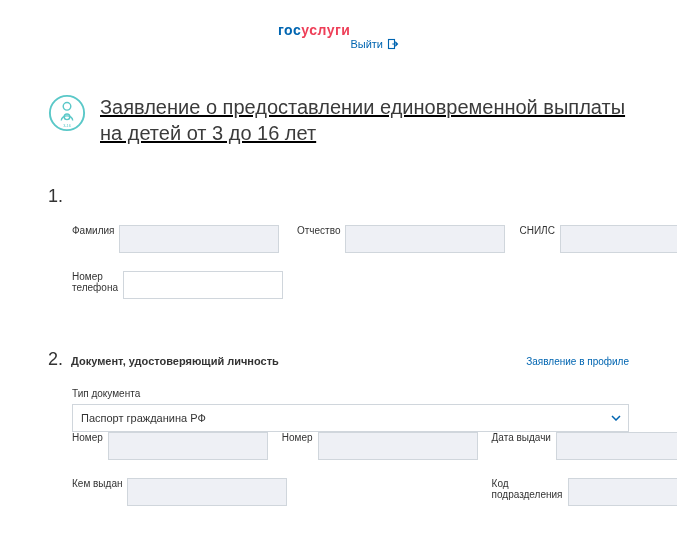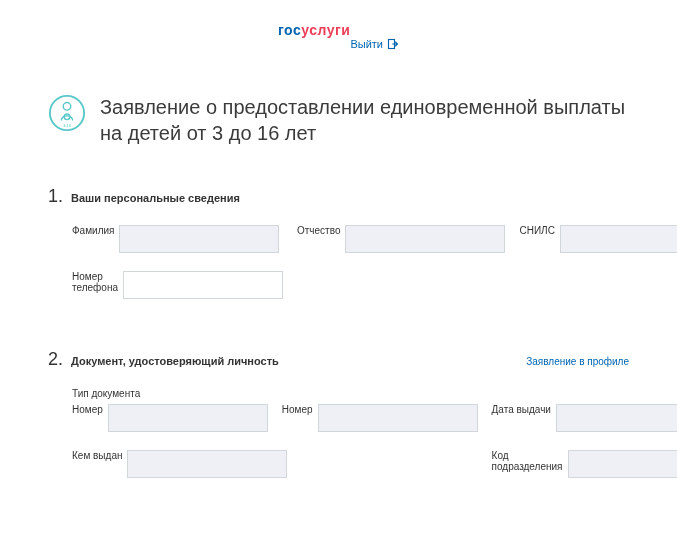--- a/index.html
+++ b/index.html
@@ -3,21 +3,21 @@
 <meta charset="utf-8">
 <style>
 * { box-sizing: border-box; margin: 0; padding: 0; }
 body { font-family: Arial, Helvetica, sans-serif; background: #fff; width: 677px; }
 .header { display: flex; justify-content: center; align-items: center; padding: 10px 48px 8px 48px; }
 .logo { font-size: 14px; font-weight: bold; letter-spacing: 0.5px; }
 .logo-blue { color: #0065b1; }
 .logo-red { color: #ee3f58; }
 .logout { color: #0065b1; font-size: 11px; display: flex; align-items: center; gap: 4px; cursor: pointer; margin-top: 28px; }
 .logout-icon { width: 12px; height: 12px; }
-.title-block { display: flex; align-items: flex-start; gap: 14px; padding: 36px 35px 40px 48px; }
+.title-block { display: flex; align-items: flex-start; gap: 14px; padding: 36px 35px 40px 48px; text-decoration: underline; }
 .title-icon { width: 38px; height: 38px; flex-shrink: 0; }
 .title-text { font-size: 20px; font-weight: 300; color: #3b3b3b; line-height: 1.3; }
 .section { padding: 0 48px 50px 48px; }
 .section-header { display: flex; align-items: baseline; gap: 8px; margin-bottom: 18px; }
 .section-number { font-size: 18px; font-weight: 300; color: #333; }
 .section-number::after { content: "."; }
 .section-title { font-size: 11px; font-weight: bold; color: #333; }
 .section-header-row { display: flex; justify-content: space-between; align-items: baseline; }
 .edit-link { color: #0065b1; font-size: 10px; cursor: pointer; }
 .form-grid { display: grid; grid-template-columns: repeat(3, 1fr); gap: 18px 14px; padding-left: 24px; }
@@ -58,21 +58,20 @@
     <circle cx="20" cy="24" r="3" fill="none" stroke="#5ac8c8" stroke-width="1.5"></circle>
     <path d="M14 28c0-3 3-5 6-5s6 2 6 5" fill="none" stroke="#5ac8c8" stroke-width="1.5"></path>
     <text x="20" y="35" font-size="4" fill="#5ac8c8" text-anchor="middle">3-16</text>
   </svg>
   <h1 class="title-text">Заявление о предоставлении единовременной выплаты на детей от 3 до 16 лет</h1>
 </div>
 
 <div class="section">
   <div class="section-header">
     <span class="section-number">1</span>
-    <span class="section-title">Ваши персональные сведения</span>
   </div>
   <div class="form-grid">
     <div class="form-field">
       <label class="field-label">Фамилия</label>
       <input class="field-input readonly" readonly="" style="">
     </div>
     <div class="form-field">
       <label class="field-label">Отчество</label>
       <input class="field-input readonly" readonly="" style="">
     </div>
@@ -91,20 +90,26 @@
   <div class="section-header-row">
     <div class="section-header">
       <span class="section-number">2</span>
       <span class="section-title">Документ, удостоверяющий личность</span>
     </div>
     <span class="edit-link">Заявление в профиле</span>
   </div>
 
   <div class="doc-type-row">
     <label class="field-label">Тип документа</label>
+    <div class="select-wrap">
+      <input class="field-input" readonly="" value="Паспорт гражданина РФ" style="">
+      <svg class="select-arrow" width="10" height="6" viewBox="0 0 10 6">
+          <path d="M1 1l4 4 4-4" fill="none" stroke="#0065b1" stroke-width="1.5"></path>
+        </svg>
+    </div>
   </div>
 
   <div class="form-grid form-grid-2">
     <div class="form-field">
       <label class="field-label">Номер</label>
       <input class="field-input readonly" readonly="" style="">
     </div>
     <div class="form-field">
       <label class="field-label">Номер</label>
       <input class="field-input readonly" readonly="" style="">

